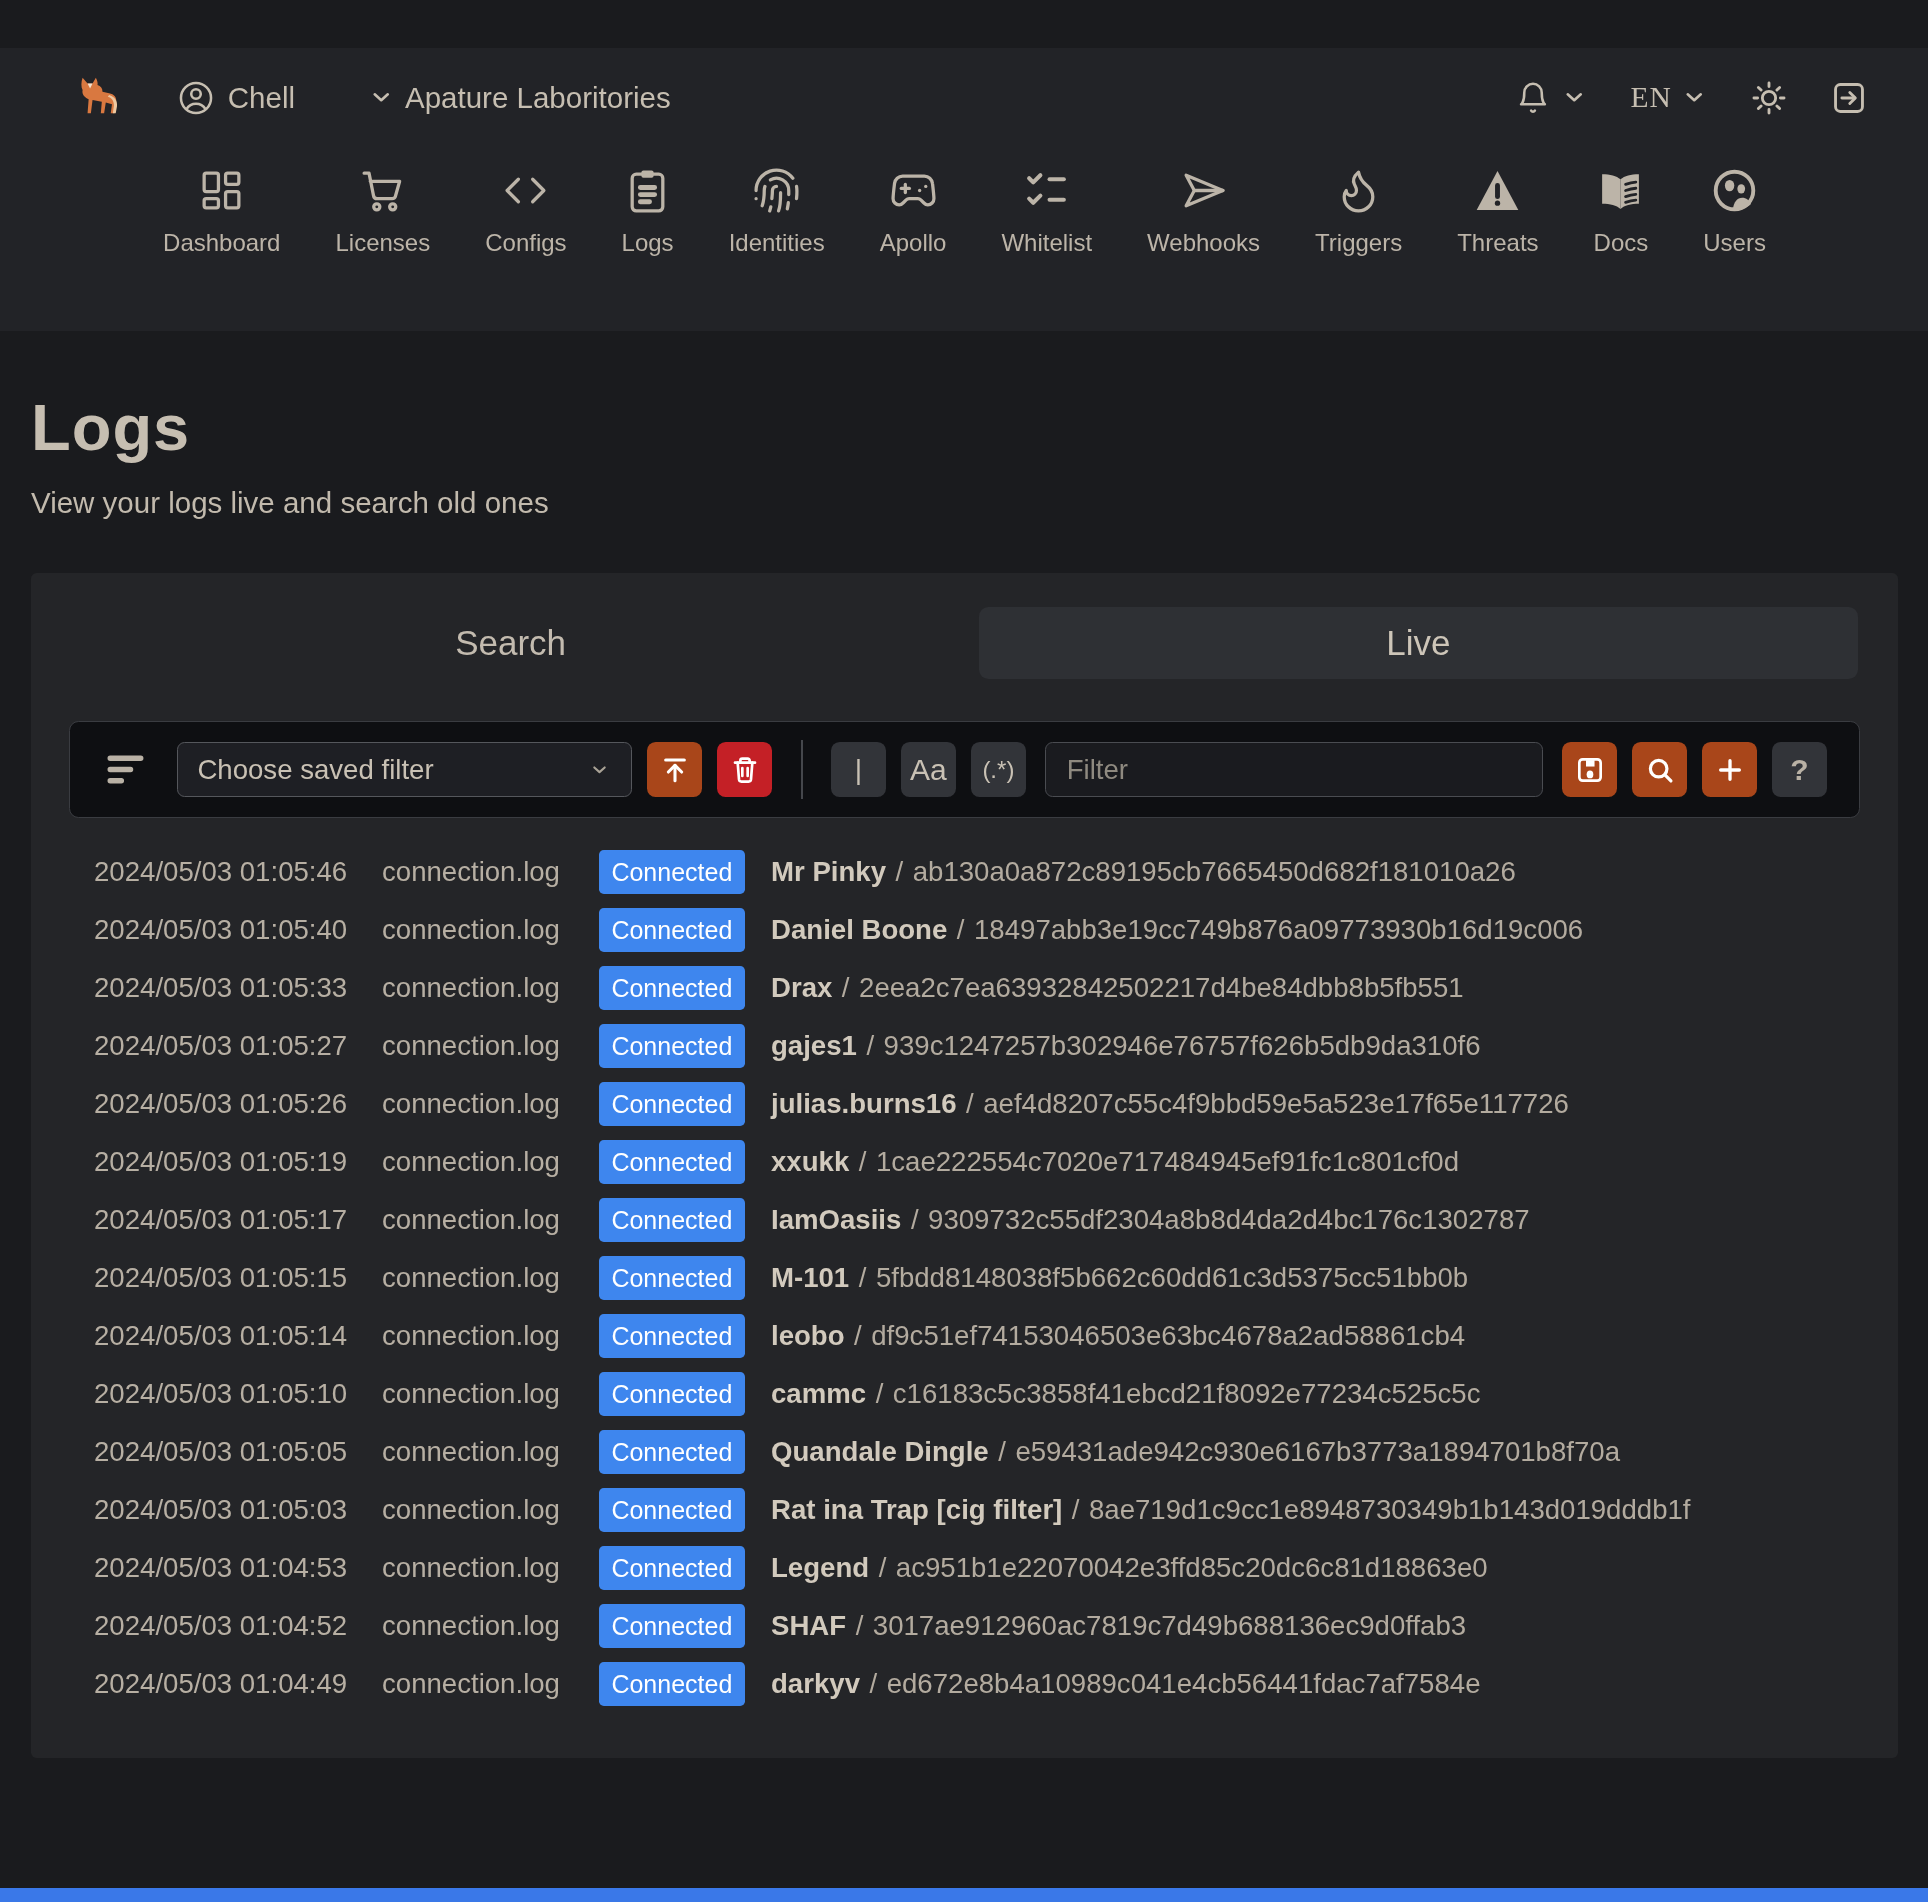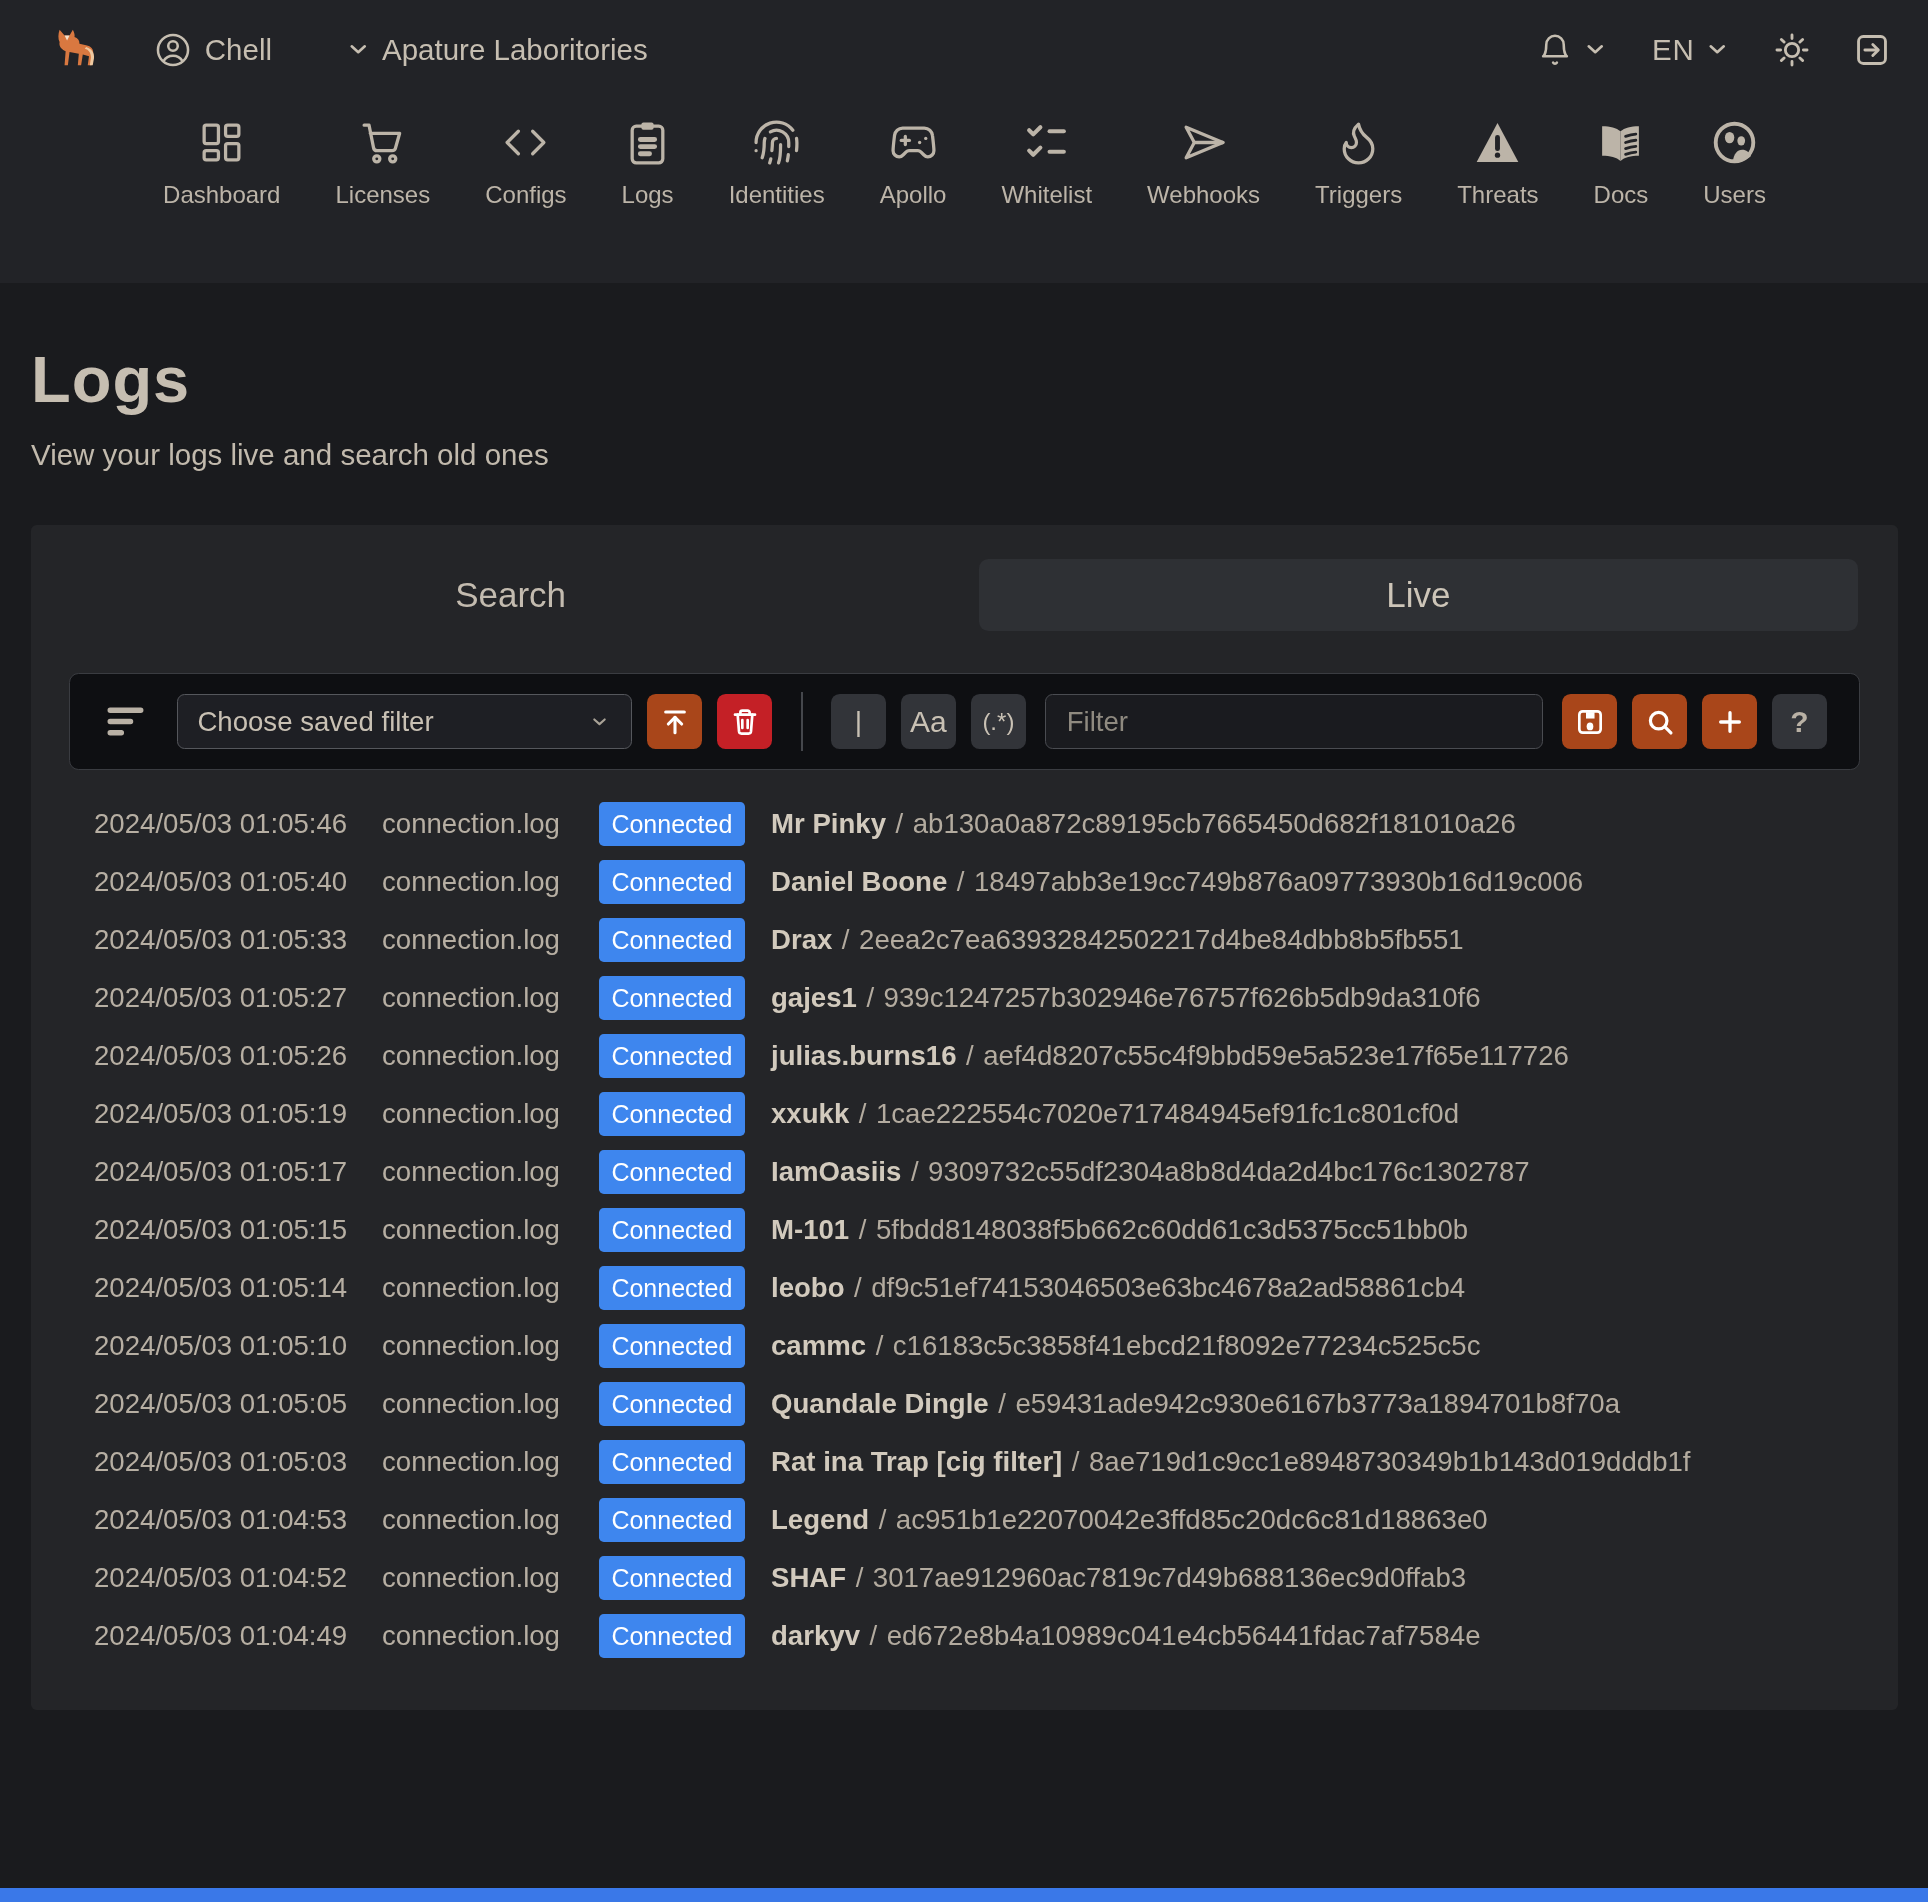--- a/index.html
+++ b/index.html
@@ -11,32 +11,33 @@
     position:relative;
     overflow:hidden;
   }
   svg { display:block; }
   .ic { stroke:currentColor; fill:none; stroke-width:1.6; stroke-linecap:round; stroke-linejoin:round; }
 
   
   .header {
     background:#222327;
     height:283px;
-    padding:21px 38px 0;
+    padding:21px 61px 0;
+    margin-top:48px;
   }
   .top-row { display:flex; align-items:center; height:57px; }
   .logo { width:53px; height:53px; margin-left:9.5px; cursor:pointer; }
   .chip { display:flex; align-items:center; gap:13.3px; font-size:29.5px; color:#c6beb1; cursor:pointer; }
   .user-chip { margin-left:53px; }
   .org-chip  { margin-left:72px; gap:9.5px; }
   .chip .av { width:38px; height:38px; color:#c6beb1; }
   .chev { width:28.5px; height:28.5px; color:#c6beb1; }
   .top-spacer { flex:1; }
   .top-right { display:flex; align-items:center; gap:42px; }
-  .icon-btn { display:flex; align-items:center; gap:7.6px; cursor:pointer; color:#c6beb1; }
+  .icon-btn { display:flex; align-items:center; gap:7.6px; cursor:pointer; color:#c6beb1;font-family:Liberation Serif, serif; }
   .icon-btn svg.big { width:38px; height:38px; }
   .lang-label { font-size:29.5px; letter-spacing:1px; }
 
   .nav-row {
     display:flex; justify-content:center; gap:55px;
     margin-top:40px;
   }
   .nav-item {
     display:flex; flex-direction:column; align-items:center; gap:14.3px;
     color:#bcb4a8; cursor:pointer;

